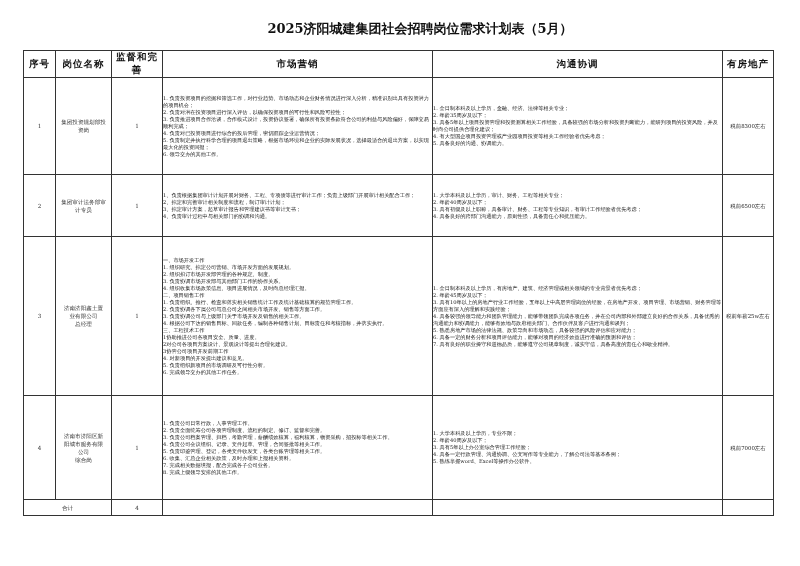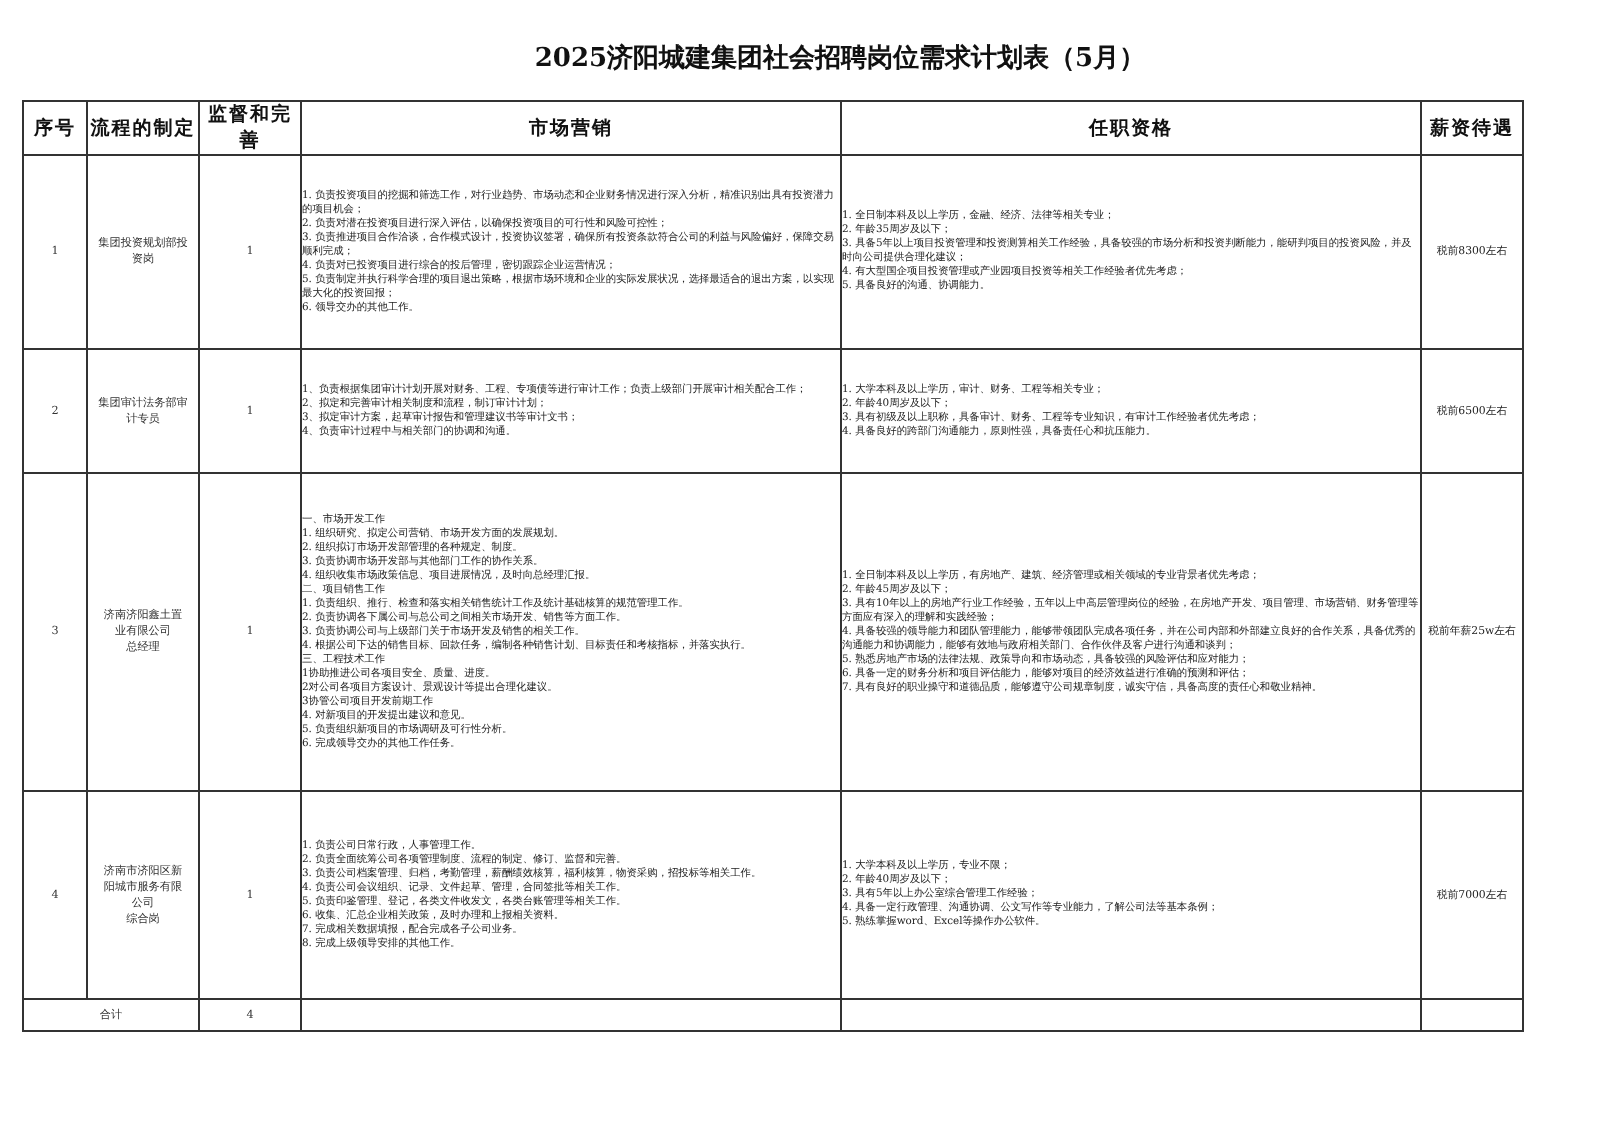--- a/index.html
+++ b/index.html
@@ -1,20 +1,20 @@
 <!DOCTYPE html>
 <html><head>
 <meta charset="utf-8">
 <style>
   html, body { margin: 0; padding: 0; background: #ffffff; }
   body { width: 800px; height: 566px; position: relative; overflow: hidden;
          font-family: "DejaVu Serif", "Liberation Serif", serif; color: #222; }
   .title { position: absolute; left: 0; top: 20px; width: 800px; text-align: center;
            font-size: 13px; font-weight: bold; letter-spacing: 0px; color: #111; margin-left: 20px; }
-  table.plan { position: absolute; left: 11px; top: 50px; width: 750px;
+  table.plan { position: absolute; left: 23px; top: 50px; width: 750px;
                border-collapse: collapse; table-layout: fixed; }
   table.plan td, table.plan th { border: 1px solid #333; padding: 0; vertical-align: middle; }
   table.plan th { height: 26px; font-size: 9.5px; font-weight: bold; text-align: center;
                   font-family: "DejaVu Sans", "Liberation Sans", sans-serif; color: #111; letter-spacing: 1px; }
   .c-no { width: 32px; }
   .c-name { width: 56px; }
   .c-qty { width: 51px; }
   .c-duty { width: 270px; }
   .c-req { width: 290px; }
   .c-pay { width: 51px; }
@@ -38,25 +38,25 @@
     <col class="c-no">
       <col class="c-name">
       <col class="c-qty">
       <col class="c-duty">
       <col class="c-req">
       <col class="c-pay">
   </colgroup>
   <thead>
     <tr>
       <th>序号</th>
-      <th>流程的制定</th>
+      <th>岗位名称</th>
       <th>监督和完善</th>
       <th>市场营销</th>
-      <th>任职资格</th>
-      <th>薪资待遇</th>
+      <th>沟通协调</th>
+      <th>有房地产</th>
     </tr>
   </thead>
   <tbody>
 
     <tr class="r1">
       <td class="center">1</td>
       <td class="center" style="padding:0 4px;">
         <span>集团投资规划部投资岗</span>
       </td>
       <td class="center">1</td>

